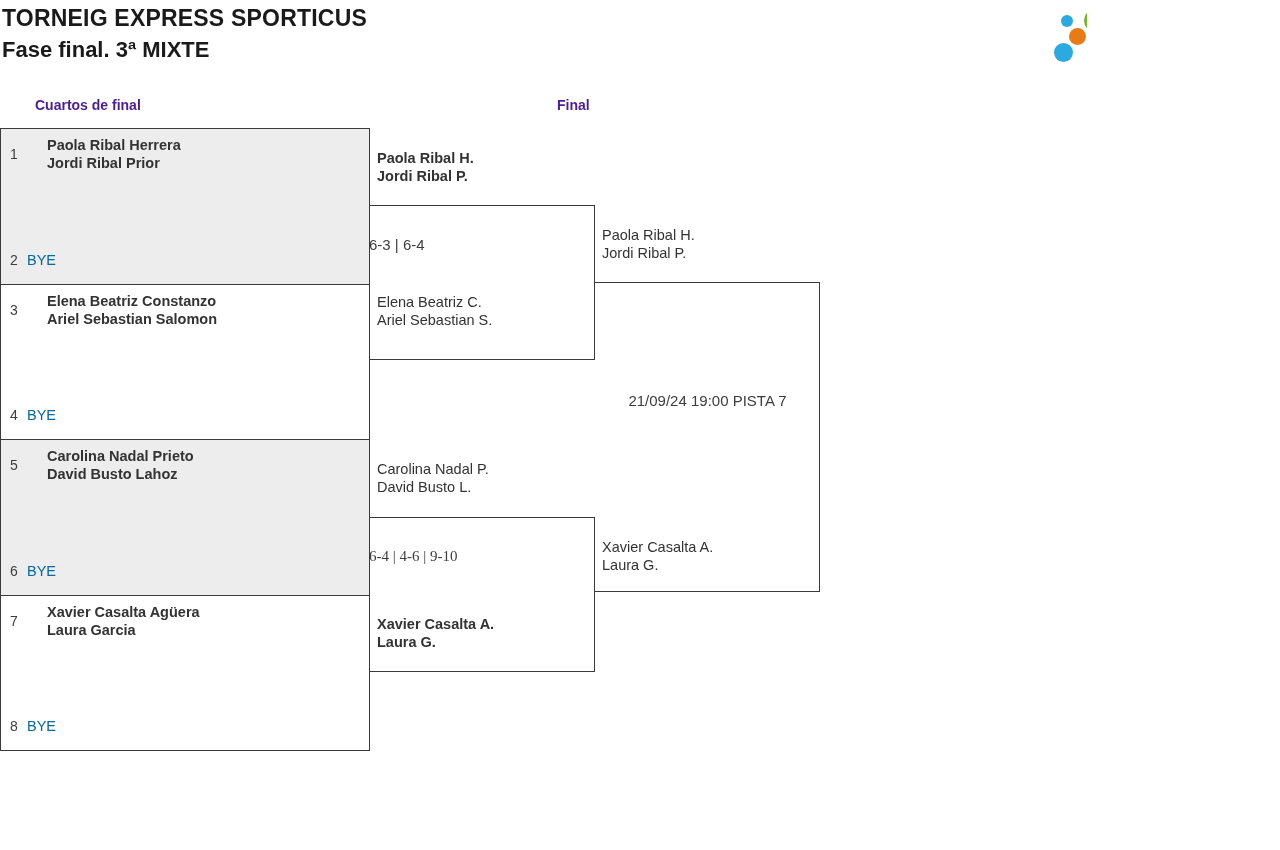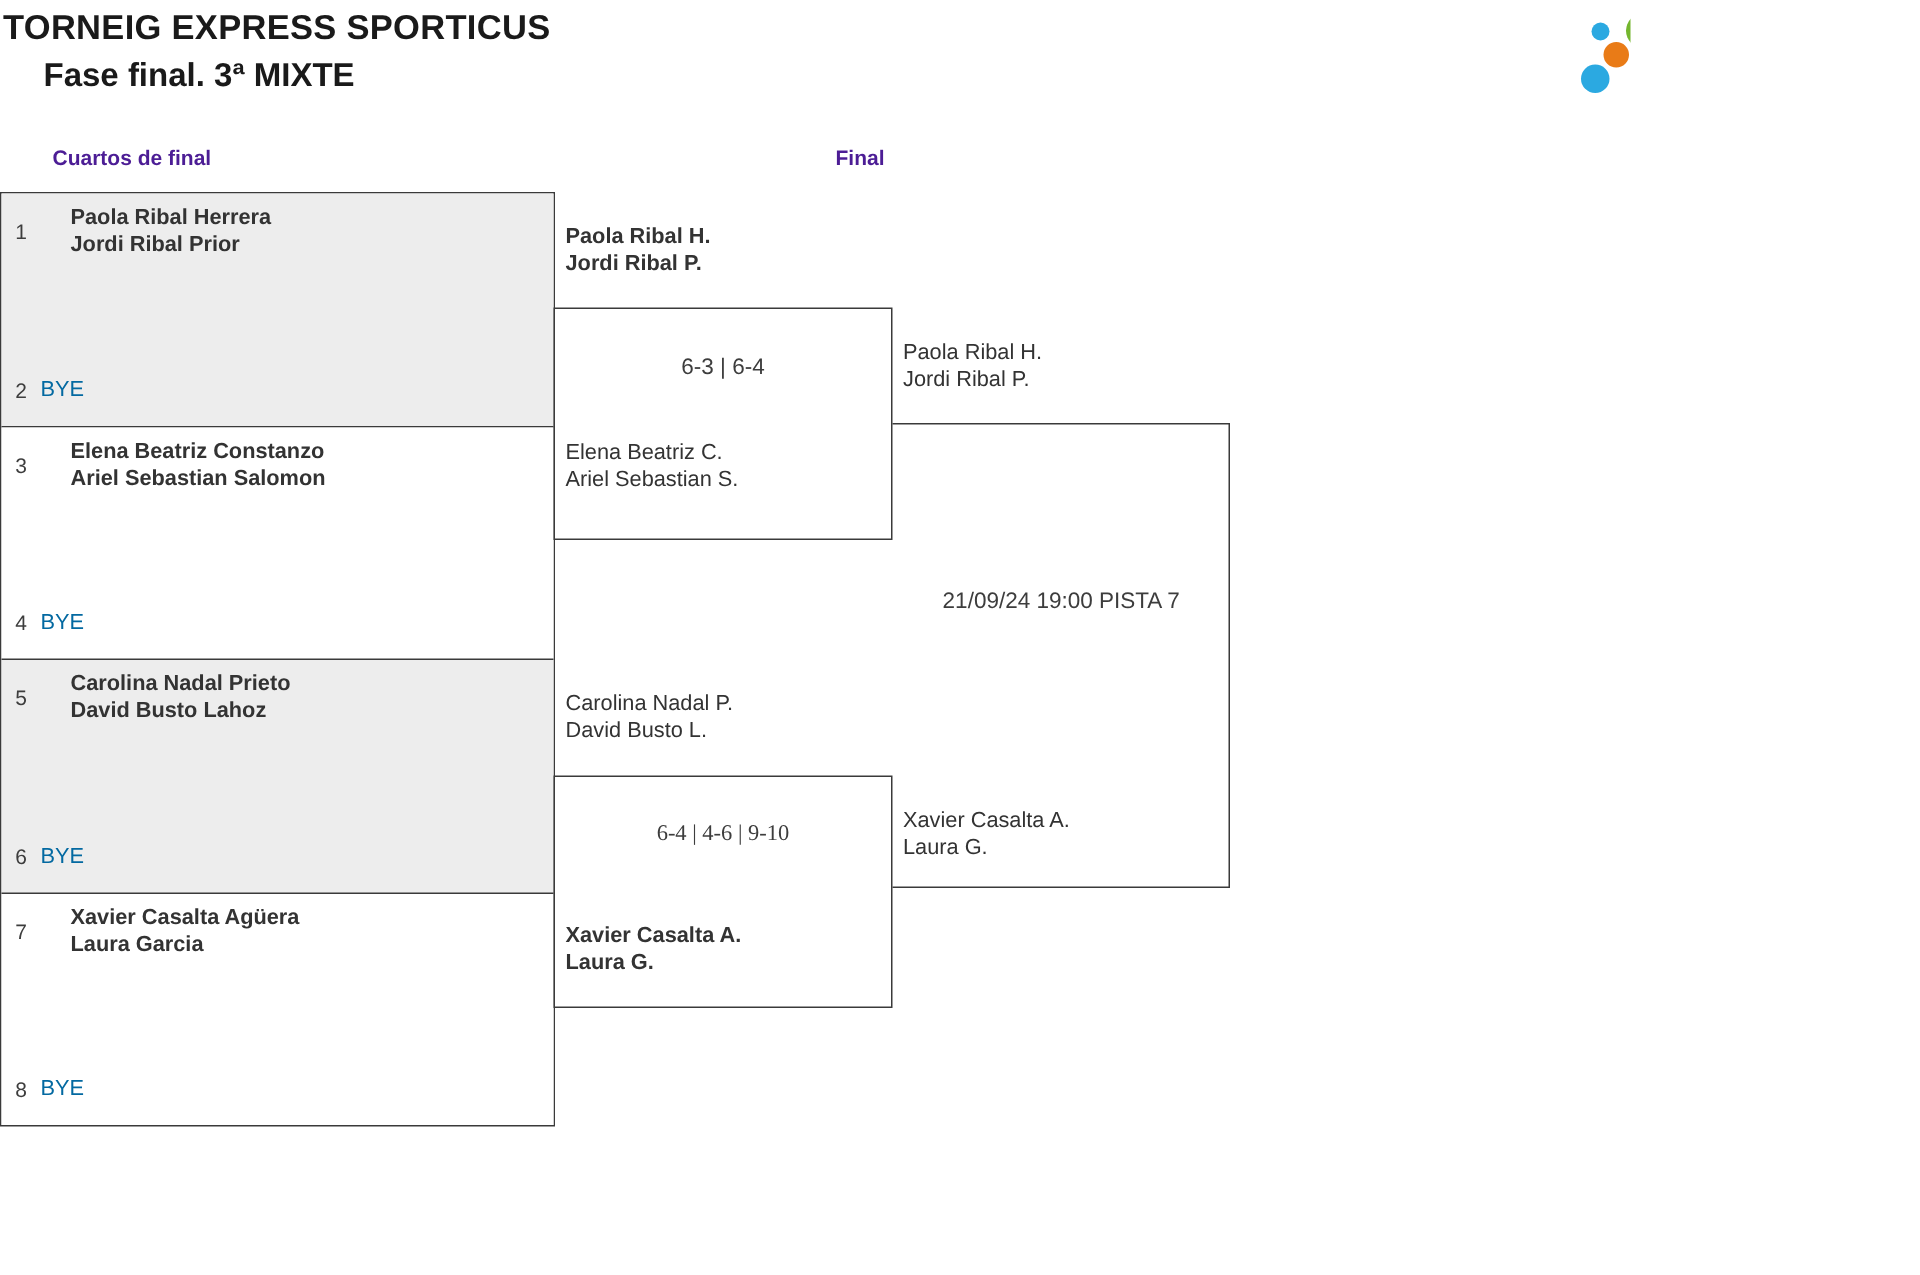--- a/index.html
+++ b/index.html
@@ -1,20 +1,20 @@
 <!DOCTYPE html>
 <html><head>
 <meta charset="utf-8">
 <style>
   html,body{margin:0;padding:0;background:#fff;}
   .page{position:relative;width:1087px;height:850px;background:#fff;overflow:hidden;
         font-family:"Liberation Sans","DejaVu Sans",sans-serif;color:#333;}
   .abs{position:absolute;}
   .title{left:2px;top:4px;font-size:23px;line-height:29px;font-weight:700;color:#1a1a1a;letter-spacing:.2px;}
-  .subtitle{left:2px;top:36px;font-size:22px;line-height:28px;font-weight:700;color:#1a1a1a;margin-left:27px;}
+  .subtitle{left:2px;top:36px;font-size:22px;line-height:28px;font-weight:700;color:#1a1a1a;}
   
   .dot{position:absolute;border-radius:50%;}
   .d-blue-sm{left:1061px;top:15px;width:12px;height:12px;background:#2ba9e1;}
   .d-green-lg{left:1084px;top:9px;width:23px;height:23px;background:#74b62e;}
   .d-orange{left:1069px;top:28px;width:17px;height:17px;background:#e97b17;}
   .d-blue-lg{left:1054px;top:43px;width:19px;height:19px;background:#2ba9e1;}
   .d-green-sm{left:1087px;top:47px;width:11px;height:11px;background:#74b62e;}
   .wordmark{left:1109px;top:4px;font-size:58px;font-weight:400;letter-spacing:-2.5px;color:#74b62e;}
   
   .rh{top:97px;width:300px;text-align:left;font-size:14px;font-weight:700;color:#4c1d95;}
@@ -32,21 +32,21 @@
   .tname{font-size:14.5px;line-height:18px;font-weight:700;color:#333;margin-left:20px;}
   .bye-label{font-size:14.5px;color:#0369a1;}
   
   .sf-box{left:369px;width:226px;height:155px;border:1px solid #3a3a3a;box-sizing:border-box;background:transparent;}
   .sf1{top:205px;} .sf2{top:517px;}
   .final-box{left:595px;top:282px;width:225px;height:310px;box-sizing:border-box;
              border-top:1px solid #3a3a3a;border-right:1px solid #3a3a3a;border-bottom:1px solid #3a3a3a;}
   
   .names{font-size:14.5px;line-height:18px;color:#333;font-weight:400;}
   .names.bold{font-weight:700;}
-  .score{left:369px;width:226px;text-align:center;font-size:15px;color:#3d3d3d;}
+  .score{left:369px;width:226px;font-size:15px;color:#3d3d3d;}
   .score1{top:236px;} .score2{top:548px;font-family:Liberation Serif, serif;}
   .schedule{left:595px;top:392px;width:225px;text-align:center;font-size:15px;color:#3d3d3d;}
 </style>
 </head>
 <body>
 
 <div class="page">
 
   <div class="abs title">TORNEIG EXPRESS SPORTICUS</div>
   <div class="abs subtitle">Fase final. 3ª MIXTE</div>

